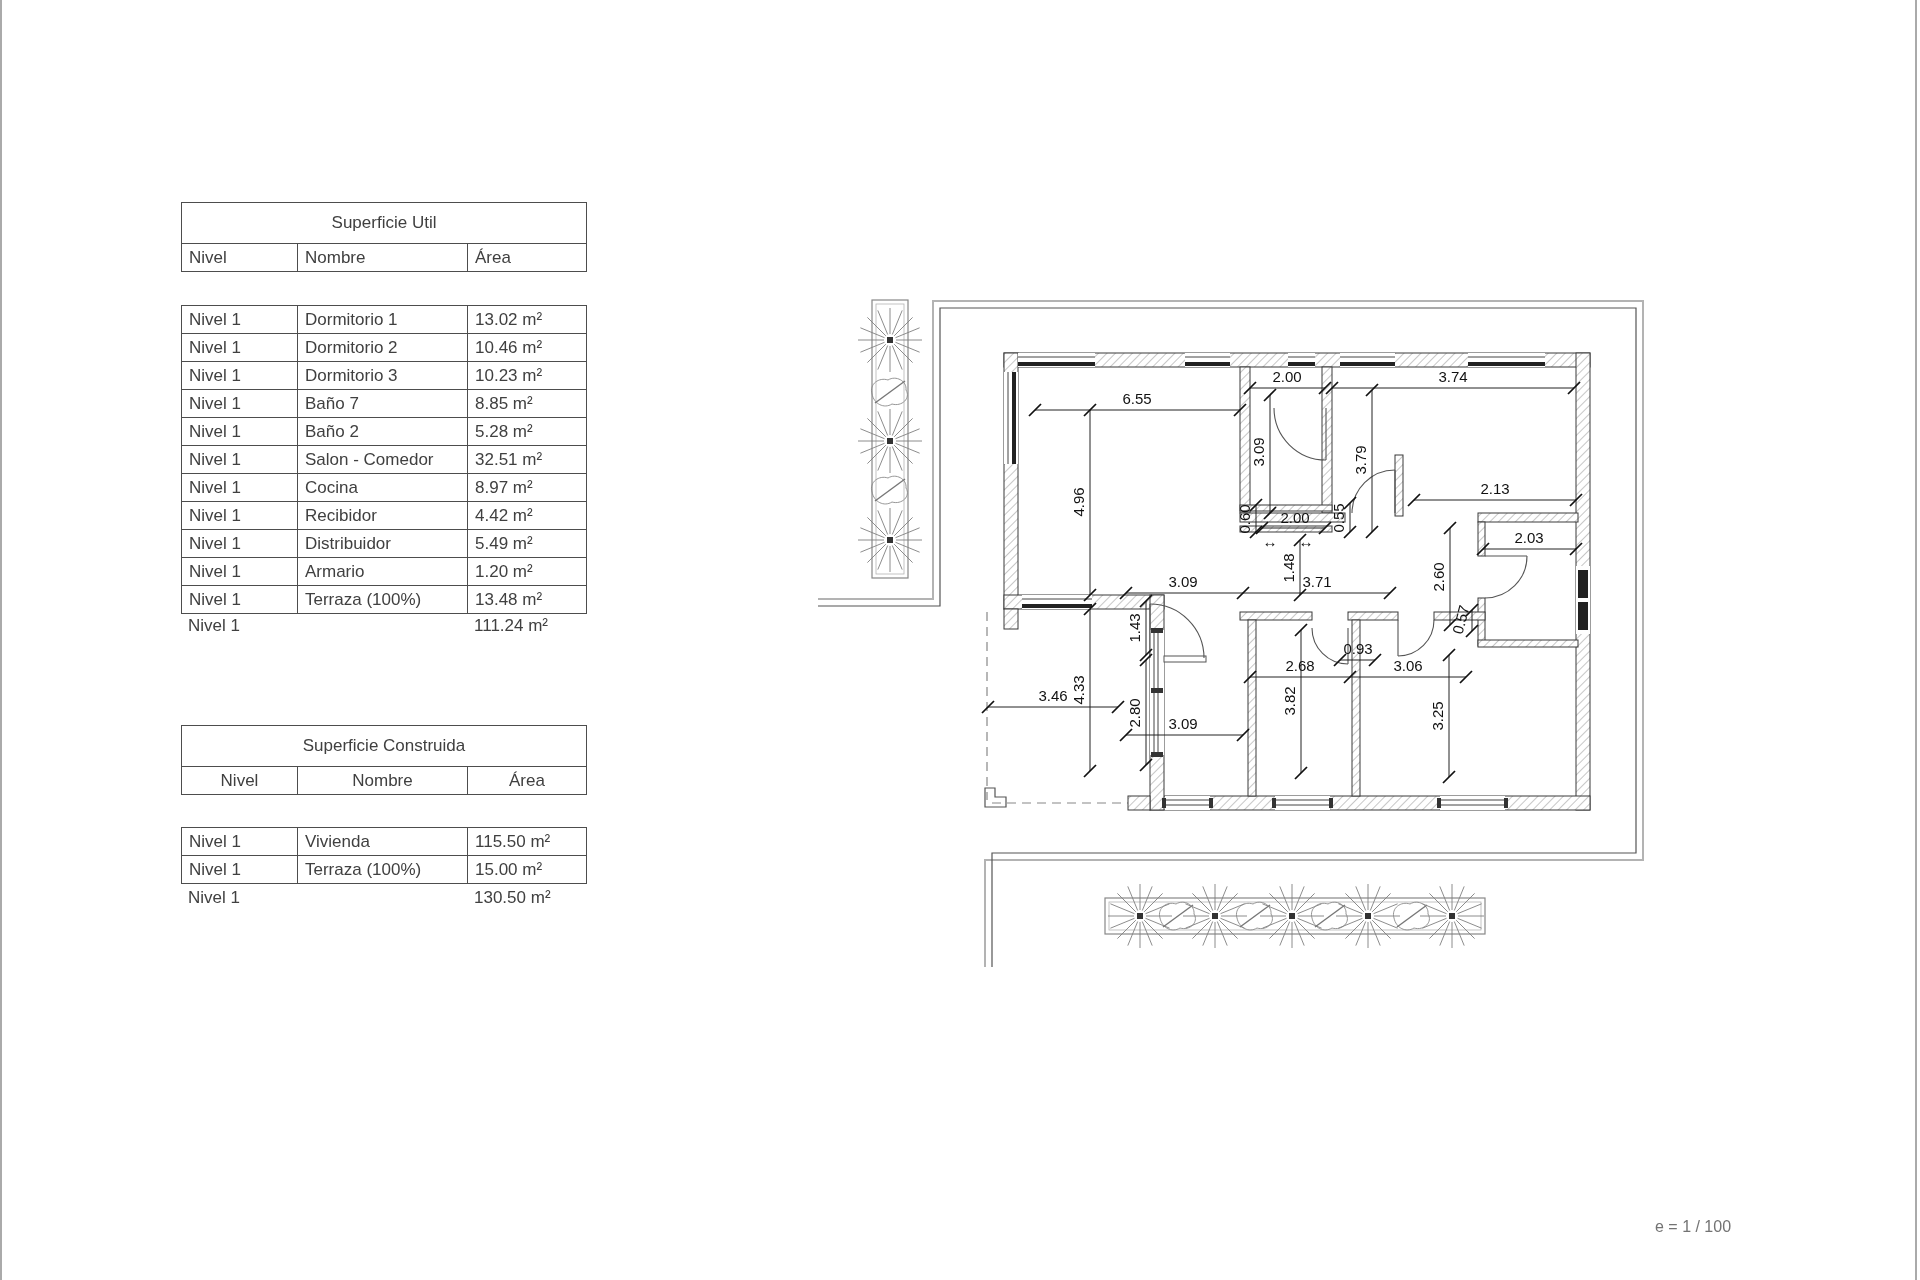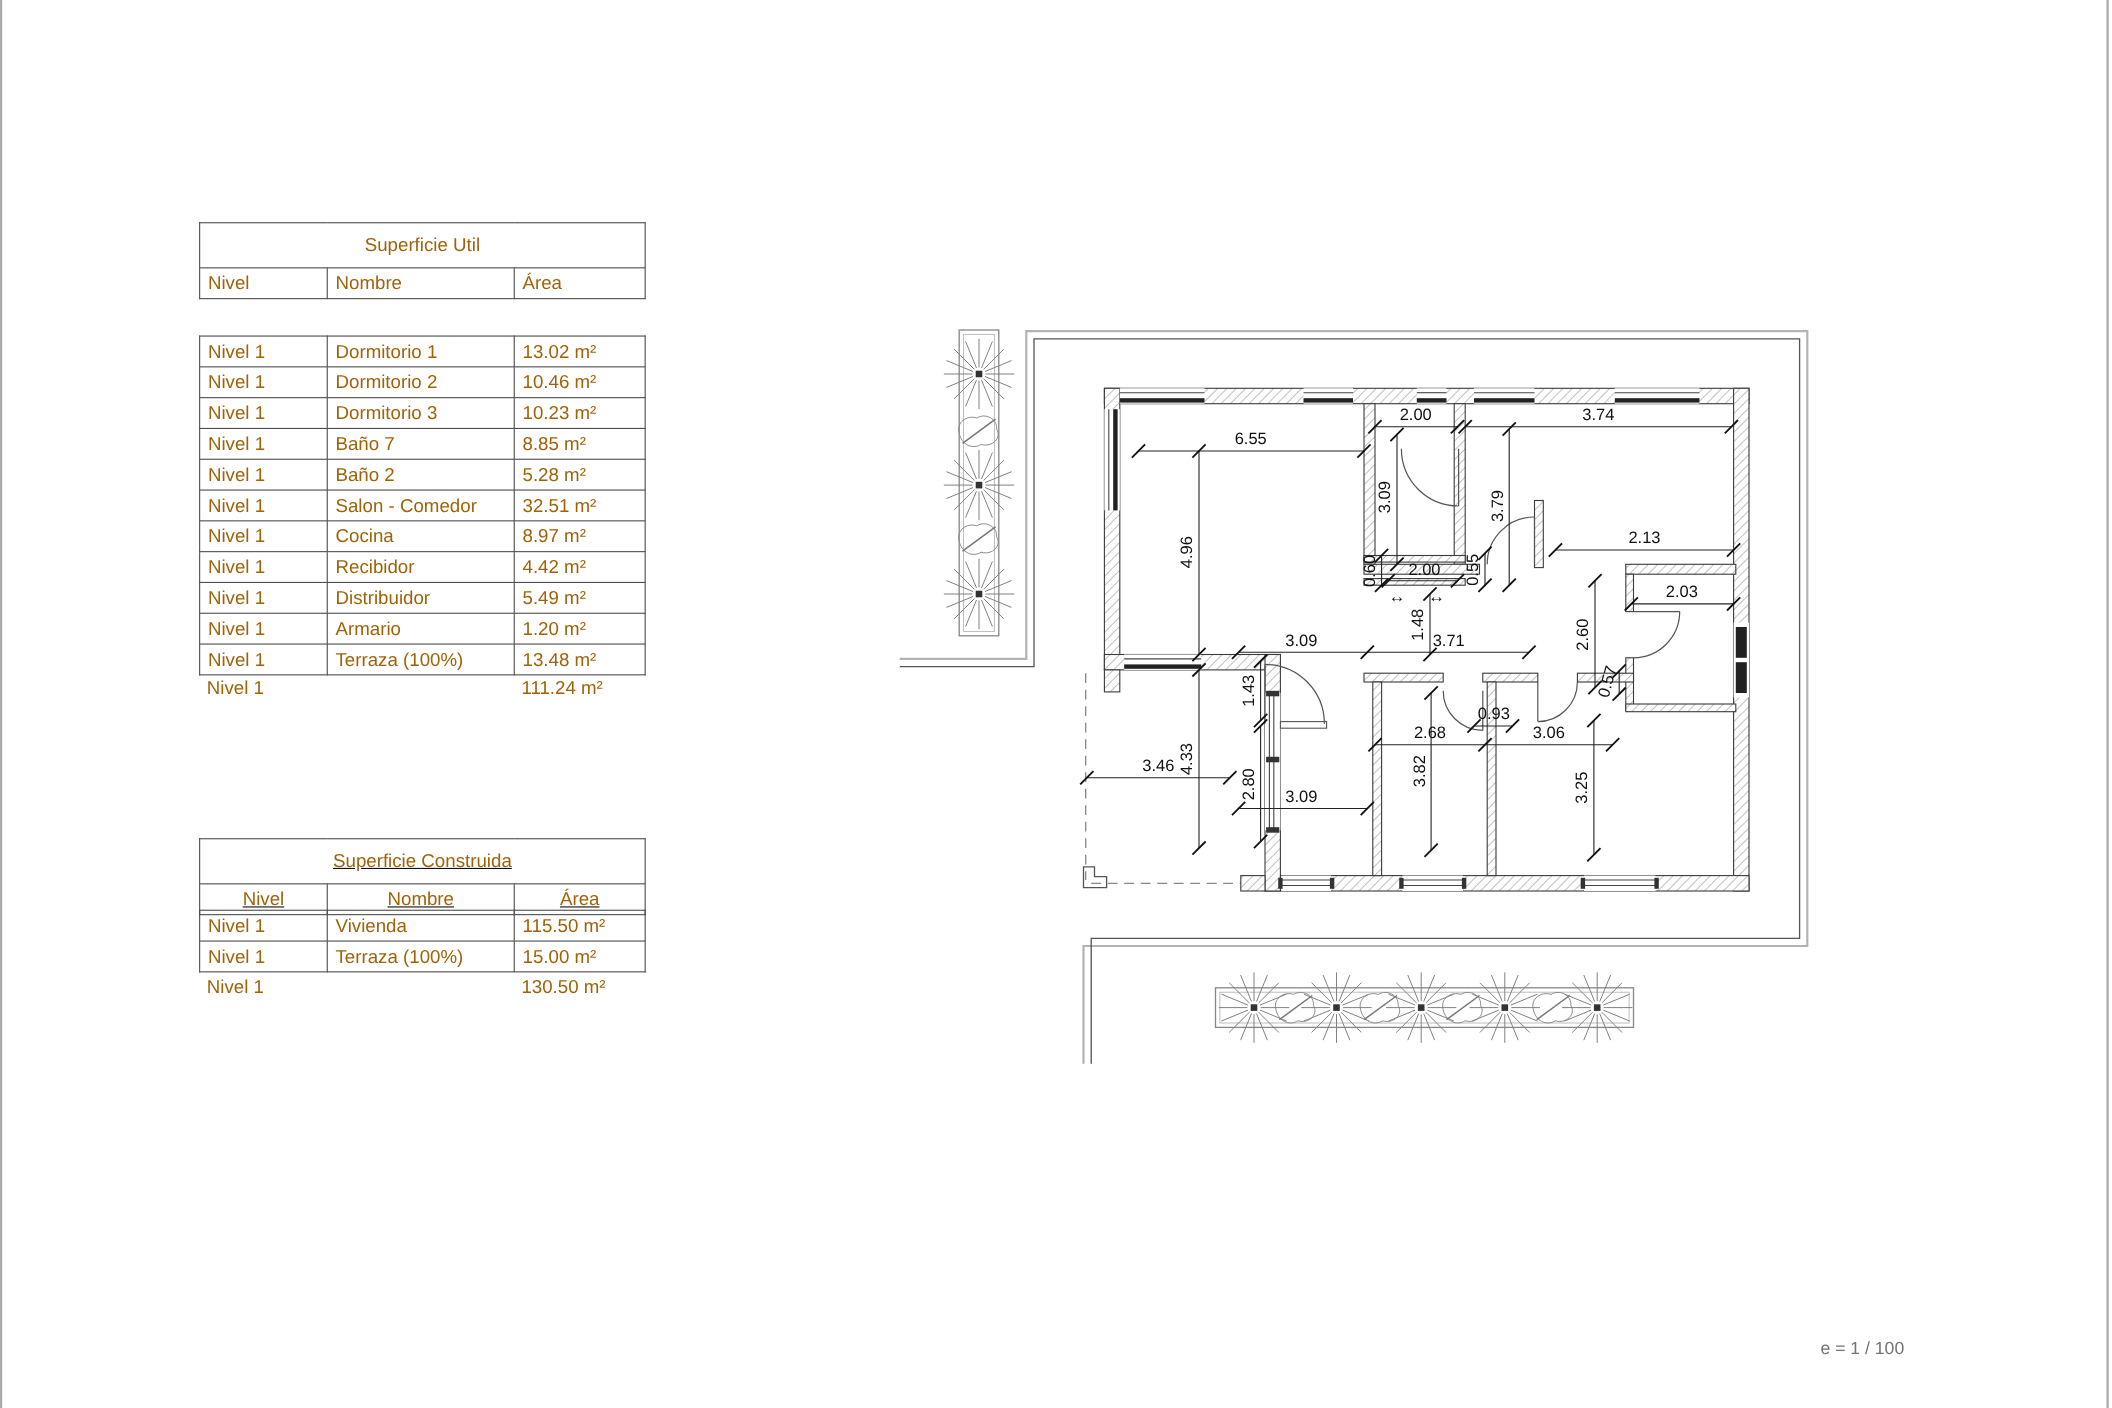--- a/index.html
+++ b/index.html
@@ -2,21 +2,21 @@
 <html><head>
 <meta charset="utf-8">
 <style>
   html,body{margin:0;padding:0;background:#fff;}
   body{width:1920px;height:1280px;position:relative;overflow:hidden;
        font-family:"Liberation Sans",sans-serif;color:#111;}
   .edge{position:absolute;top:0;bottom:0;width:2px;background:#aaa;}
   .edge.left{left:0;} .edge.right{left:1915px;}
   table.tbl{position:absolute;border-collapse:collapse;table-layout:fixed;}
   table.tbl td{border:1px solid #4d4d4d;font-size:17px;padding:0 7px;height:27px;
-               white-space:nowrap;overflow:hidden;color:#a16207;}
+               white-space:nowrap;overflow:hidden;color:#404040;}
   table.tbl td.title{text-align:center;height:40px;font-size:17px;}
   table.tbl.hdr2 td{text-align:center;}
   table.tbl.hdr2 td.title{text-align:center;}
   table.noborder td{border:none;}
   .scale-note{position:absolute;left:1655px;top:1218px;font-size:16px;color:#737373;}
   svg text{font-family:"Liberation Sans",sans-serif;font-size:15px;fill:#111;}
   svg .dimline{stroke:#222;stroke-width:1;}
   svg .wall{fill:url(#h);stroke:#3a3a3a;stroke-width:1;}
   svg .doorarc{fill:none;stroke:#555;stroke-width:1.1;}
   svg .glaz{stroke:#444;stroke-width:1;}
@@ -118,21 +118,21 @@
     </colgroup>
   <tbody>
       <tr>
     <td>Nivel 1</td>
         <td></td>
     <td>111.24 m²</td>
   </tr>
 </tbody>
   </table>
 
-<table class="tbl hdr2" style="left:181px;top:762px;text-decoration:underline;">
+<table class="tbl hdr2" style="left:181px;top:725px;">
   <colgroup>
       <col style="width:116px">
       <col style="width:170px">
       <col style="width:119px">
     </colgroup>
   <tbody>
       <tr>
         <td class="title" colspan="3">Superficie Construida</td>
       </tr>
   <tr>

